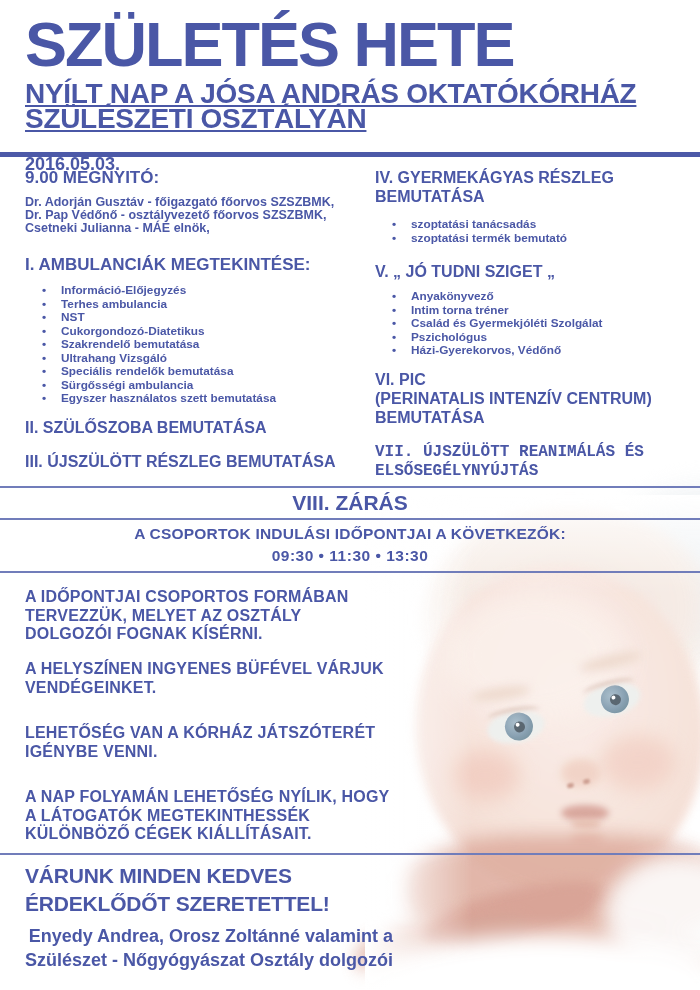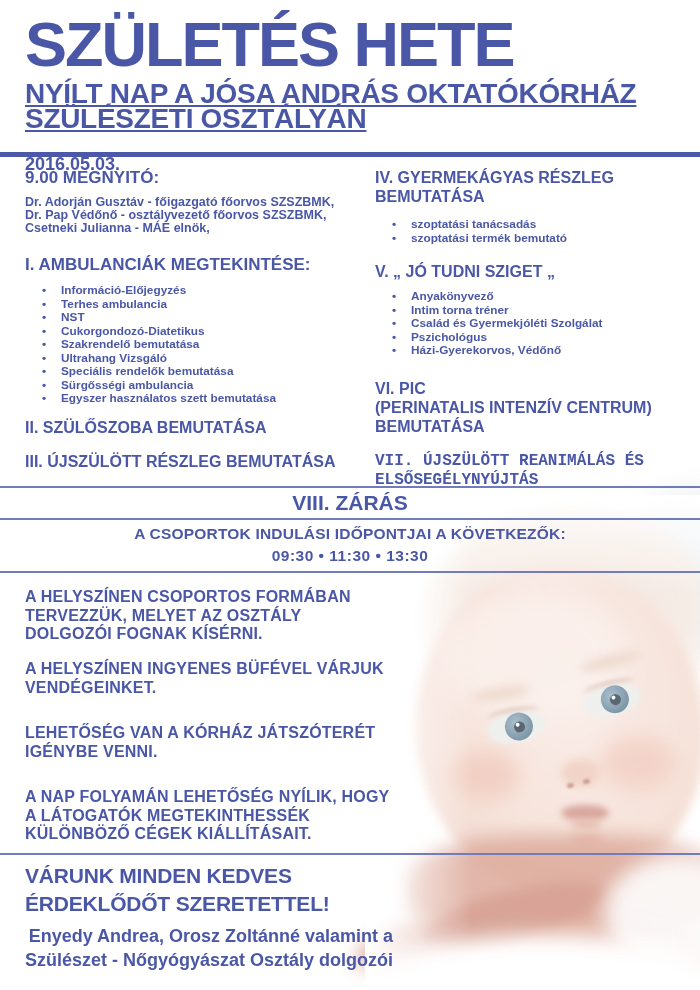--- a/index.html
+++ b/index.html
@@ -165,21 +165,21 @@
           <li>szoptatási termék bemutató</li>
         </ul>
       <div class="h-md" style="margin-top:17px;">V. „ JÓ TUDNI SZIGET „</div>
       <ul class="blist" style="margin-top:9px;">
           <li>Anyakönyvező</li>
           <li>Intim torna tréner</li>
           <li>Család és Gyermekjóléti Szolgálat</li>
           <li>Pszichológus</li>
           <li>Házi-Gyerekorvos, Védőnő</li>
         </ul>
-      <div class="h-md" style="margin-top:21px;">
+      <div class="h-md" style="margin-top:12px;">
           <div>VI. PIC</div>
           <div>(PERINATALIS INTENZÍV CENTRUM)</div>
           <div>BEMUTATÁSA</div>
         </div>
       <div class="h-md" style="margin-top:16px;font-family:Liberation Mono, monospace;">
           <div>VII. ÚJSZÜLÖTT REANIMÁLÁS ÉS</div>
           <div>ELSŐSEGÉLYNYÚJTÁS</div>
         </div>
     </div>
   </div>
@@ -187,21 +187,21 @@
   <div class="closing-box">
     <div class="rule"></div>
     <div class="zaras">VIII. ZÁRÁS</div>
     <div class="rule"></div>
     <div class="sched">A CSOPORTOK INDULÁSI IDŐPONTJAI A KÖVETKEZŐK:</div>
     <div class="times">09:30 • 11:30 • 13:30</div>
     <div class="rule"></div>
   </div>
 
   <div class="para p1">
-      <div>A HELYSZÍNEN CSOPORTOS FORMÁBAN</div>
+      <div>A IDŐPONTJAI CSOPORTOS FORMÁBAN</div>
       <div>TERVEZZÜK, MELYET AZ OSZTÁLY</div>
       <div>DOLGOZÓI FOGNAK KÍSÉRNI.</div>
     </div>
   <div class="para p2">
       <div>A HELYSZÍNEN INGYENES BÜFÉVEL VÁRJUK</div>
       <div>VENDÉGEINKET.</div>
     </div>
   <div class="para p3">
       <div>LEHETŐSÉG VAN A KÓRHÁZ JÁTSZÓTERÉT</div>
       <div>IGÉNYBE VENNI.</div>

